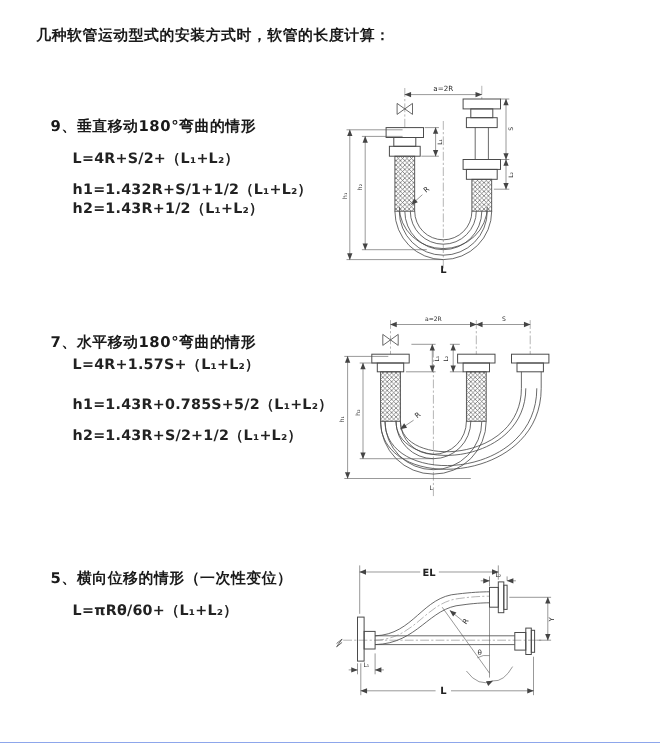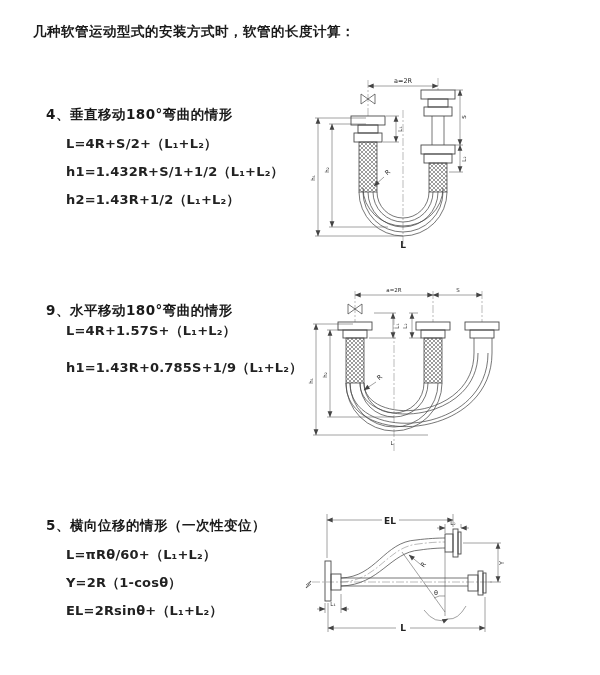--- a/index.html
+++ b/index.html
@@ -42,24 +42,24 @@
         <path d="M0,1 L10,5 L0,9 Z" fill="#444"></path>
       </marker>
       <pattern id="braid" patternUnits="userSpaceOnUse" width="4" height="4">
         <path d="M0,0 L4,4 M4,0 L0,4" stroke="#5a5a5a" stroke-width="0.6"></path>
       </pattern>
     </defs>
   </svg>
 
   <div class="doc-title">几种软管运动型式的安装方式时，软管的长度计算：</div>
 
-  <div class="sec-heading" style="left:46px;top:106px">4、垂直移动180°弯曲的情形</div>
+  <div class="sec-heading" style="left:46px;top:106px">9、垂直移动180°弯曲的情形</div>
   <div class="formula" style="left:66px;top:135px">L=4R+S/2+（L₁+L₂）</div>
   <div class="formula" style="left:66px;top:163px">h1=1.432R+S/1+1/2（L₁+L₂）</div>
-  <div class="formula" style="left:66px;top:191px">h2=1.43R+1/2（L₁+L₂）</div>
+  <div class="formula" style="left:66px;top:181px">h2=1.43R+1/2（L₁+L₂）</div>
 
   <svg style="left:308px;top:70px" width="290" height="185" viewBox="0 0 290 185">
 
     <g>
       <path class="cl" d="M60,10 V46"></path>
       <path class="cl" d="M95,40 V174"></path>
       <path class="cl" d="M130,8 V20"></path>
     </g>
 
     <g>
@@ -128,23 +128,24 @@
     </g>
 
     <g>
       <path class="dim" d="M76,107 L66,116" marker-end="url(#arr)"></path>
       <text class="lbl" transform="rotate(-40 81 104)" x="81" y="104" text-anchor="middle">R</text>
     </g>
 
     <text class="lbl-big" x="95" y="178" text-anchor="middle">L</text>
   </svg>
 
-  <div class="sec-heading" style="left:46px;top:302px">9、水平移动180°弯曲的情形</div>
+  <div class="sec-heading" style="left:46px;top:302px">7、水平移动180°弯曲的情形</div>
   <div class="formula" style="left:66px;top:322px">L=4R+1.57S+（L₁+L₂）</div>
-  <div class="formula" style="left:66px;top:359px">h1=1.43R+0.785S+1/9（L₁+L₂）</div>
+  <div class="formula" style="left:66px;top:359px">h1=1.43R+0.785S+5/2（L₁+L₂）</div>
+  <div class="formula" style="left:66px;top:387px">h2=1.43R+S/2+1/2（L₁+L₂）</div>
 
   <svg style="left:308px;top:283px" width="290" height="180" viewBox="0 0 290 180">
 
     <g>
       <path class="cl" d="M47,8 V39"></path>
       <path class="cl" d="M86,34 V168"></path>
       <path class="cl" d="M125,8 V39"></path>
       <path class="cl" d="M174,8 V39"></path>
     </g>
 
@@ -218,22 +219,20 @@
     <g>
       <path class="dim" d="M68,99 L56,107" marker-end="url(#arr)"></path>
       <text class="lbl" transform="rotate(-40 73 96)" x="73" y="96" text-anchor="middle">R</text>
     </g>
 
     <text class="lbl-sm" x="84" y="162" text-anchor="middle">L</text>
   </svg>
 
   <div class="sec-heading" style="left:46px;top:517px">5、横向位移的情形（一次性变位）</div>
   <div class="formula" style="left:66px;top:546px">L=πRθ/60+（L₁+L₂）</div>
-  <div class="formula" style="left:66px;top:574px">Y=2R（1-cosθ）</div>
-  <div class="formula" style="left:66px;top:602px">EL=2Rsinθ+（L₁+L₂）</div>
 
   <svg style="left:298px;top:498px" width="302" height="165" viewBox="0 0 302 165">
 
     <path class="cl" d="M14,84 H196"></path>
 
     <path class="ln2" d="M8,87 l5,-4 l-5,7 l5,-4"></path>
 
     <g>
       <path class="dim" d="M29,60 V16 M155,29 V16"></path>
       <path class="dim" d="M29,22 H84" marker-start="url(#arr)"></path>

